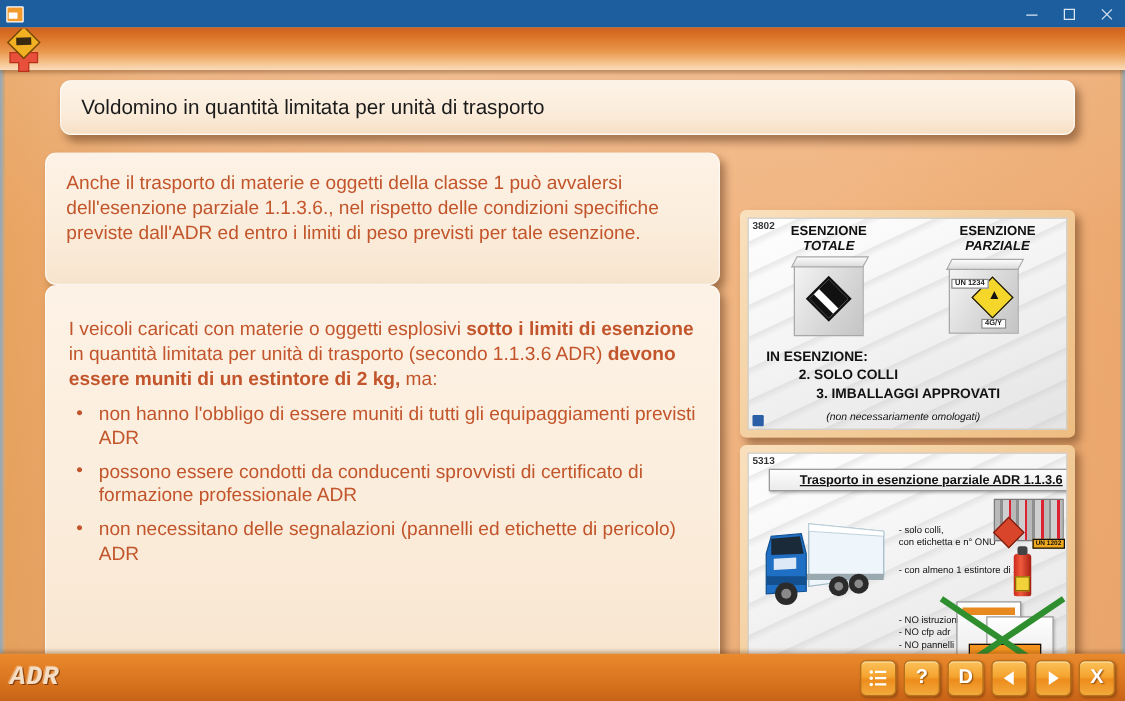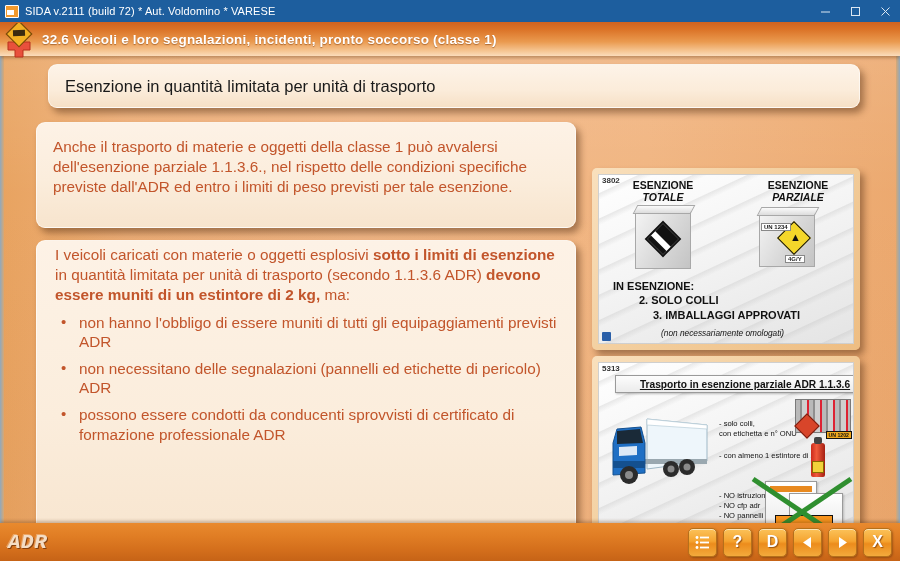--- a/index.html
+++ b/index.html
@@ -135,23 +135,23 @@
   }
   .body-text {
     color: #c2552b;
     font-size: 15.3px;
     line-height: 1.30;
   }
   .body-text b { font-weight: bold; }
 
   
   #main-panel {
-    left: 36px; top: 184px;
+    left: 36px; top: 172px;
     width: 540px; height: 322px;
-    padding: 4px 16px 10px 18px;
+    padding: 25px 16px 10px 18px;
   }
   #main-panel .lead { margin-bottom: 8px; }
   ul.bullets {
     list-style: none;
     margin-top: 4px;
   }
   ul.bullets li {
     position: relative;
     padding-left: 24px;
     margin-bottom: 7px;
@@ -385,21 +385,20 @@
     font-weight: bold;
     text-shadow: 1px 1px 1px rgba(140,70,10,0.85);
   }
   .fbtn svg { display: block; }
 </style>
 </head>
 <body>
 
 <div class="titlebar">
   <div class="tb-icon"></div>
-  <div class="tb-title">SIDA v.2111 (build 72) * Aut. Voldomino * VARESE</div>
   <div class="tb-controls">
     <div class="tb-btn">
       <svg width="11" height="11" viewBox="0 0 11 11">
           <line x1="1" y1="6" x2="10" y2="6" stroke="#dbe7f2" stroke-width="1"></line>
         </svg>
     </div>
     <div class="tb-btn">
       <svg width="11" height="11" viewBox="0 0 11 11">
           <rect x="1.5" y="1.5" width="8" height="8" fill="none" stroke="#dbe7f2" stroke-width="1"></rect>
         </svg>
@@ -416,41 +415,40 @@
 <div class="header">
   <div class="hdr-icon">
     <svg width="34" height="38" viewBox="0 0 34 38">
       <path d="M11 12 H19 V19 H26 V27 H19 V34 H11 V27 H4 V19 H11 Z" fill="#e8503c" stroke="#b8301c" stroke-width="1"></path>
       <g transform="translate(15,11) rotate(45)">
         <rect x="-9" y="-9" width="18" height="18" fill="#f2b023" stroke="#7a4a08" stroke-width="1.2"></rect>
       </g>
       <rect x="9" y="7" width="12" height="6" fill="#3a2a10" transform="rotate(-2 15 10)"></rect>
     </svg>
   </div>
-  <div class="hdr-title">32.6 Veicoli e loro segnalazioni, incidenti, pronto soccorso (classe 1)</div>
 </div>
 
 <div class="stage">
   <div class="edge-l"></div>
   <div class="edge-r"></div>
 
   <div class="panel" id="slide-title-panel">
-    <div class="txt">Esenzione in quantità limitata per unità di trasporto</div>
+    <div class="txt">Voldomino in quantità limitata per unità di trasporto</div>
   </div>
 
   <div class="panel" id="intro-panel">
     <div class="body-text">Anche il trasporto di materie e oggetti della classe 1 può avvalersi dell'esenzione parziale 1.1.3.6., nel rispetto delle condizioni specifiche previste dall'ADR ed entro i limiti di peso previsti per tale esenzione.</div>
   </div>
 
   <div class="panel" id="main-panel">
     <div class="body-text lead"><span>I veicoli caricati con materie o oggetti esplosivi </span><b>sotto i limiti di esenzione</b><span> in quantità limitata per unità di trasporto (secondo 1.1.3.6 ADR) </span><b>devono essere muniti di un estintore di 2 kg,</b><span> ma:</span></div>
     <ul class="bullets">
         <li>non hanno l'obbligo di essere muniti di tutti gli equipaggiamenti previsti ADR</li>
+        <li>possono essere condotti da conducenti sprovvisti di certificato di formazione professionale ADR</li>
         <li>non necessitano delle segnalazioni (pannelli ed etichette di pericolo) ADR</li>
-        <li>possono essere condotti da conducenti sprovvisti di certificato di formazione professionale ADR</li>
       </ul>
   </div>
 
   <div class="pic-panel" id="pic-top">
     <div class="pic-inner">
       <div class="img-id">3802</div>
 
       <div class="ex-head" id="ex-tot">
         <span>ESENZIONE</span>
         <i>TOTALE</i>

